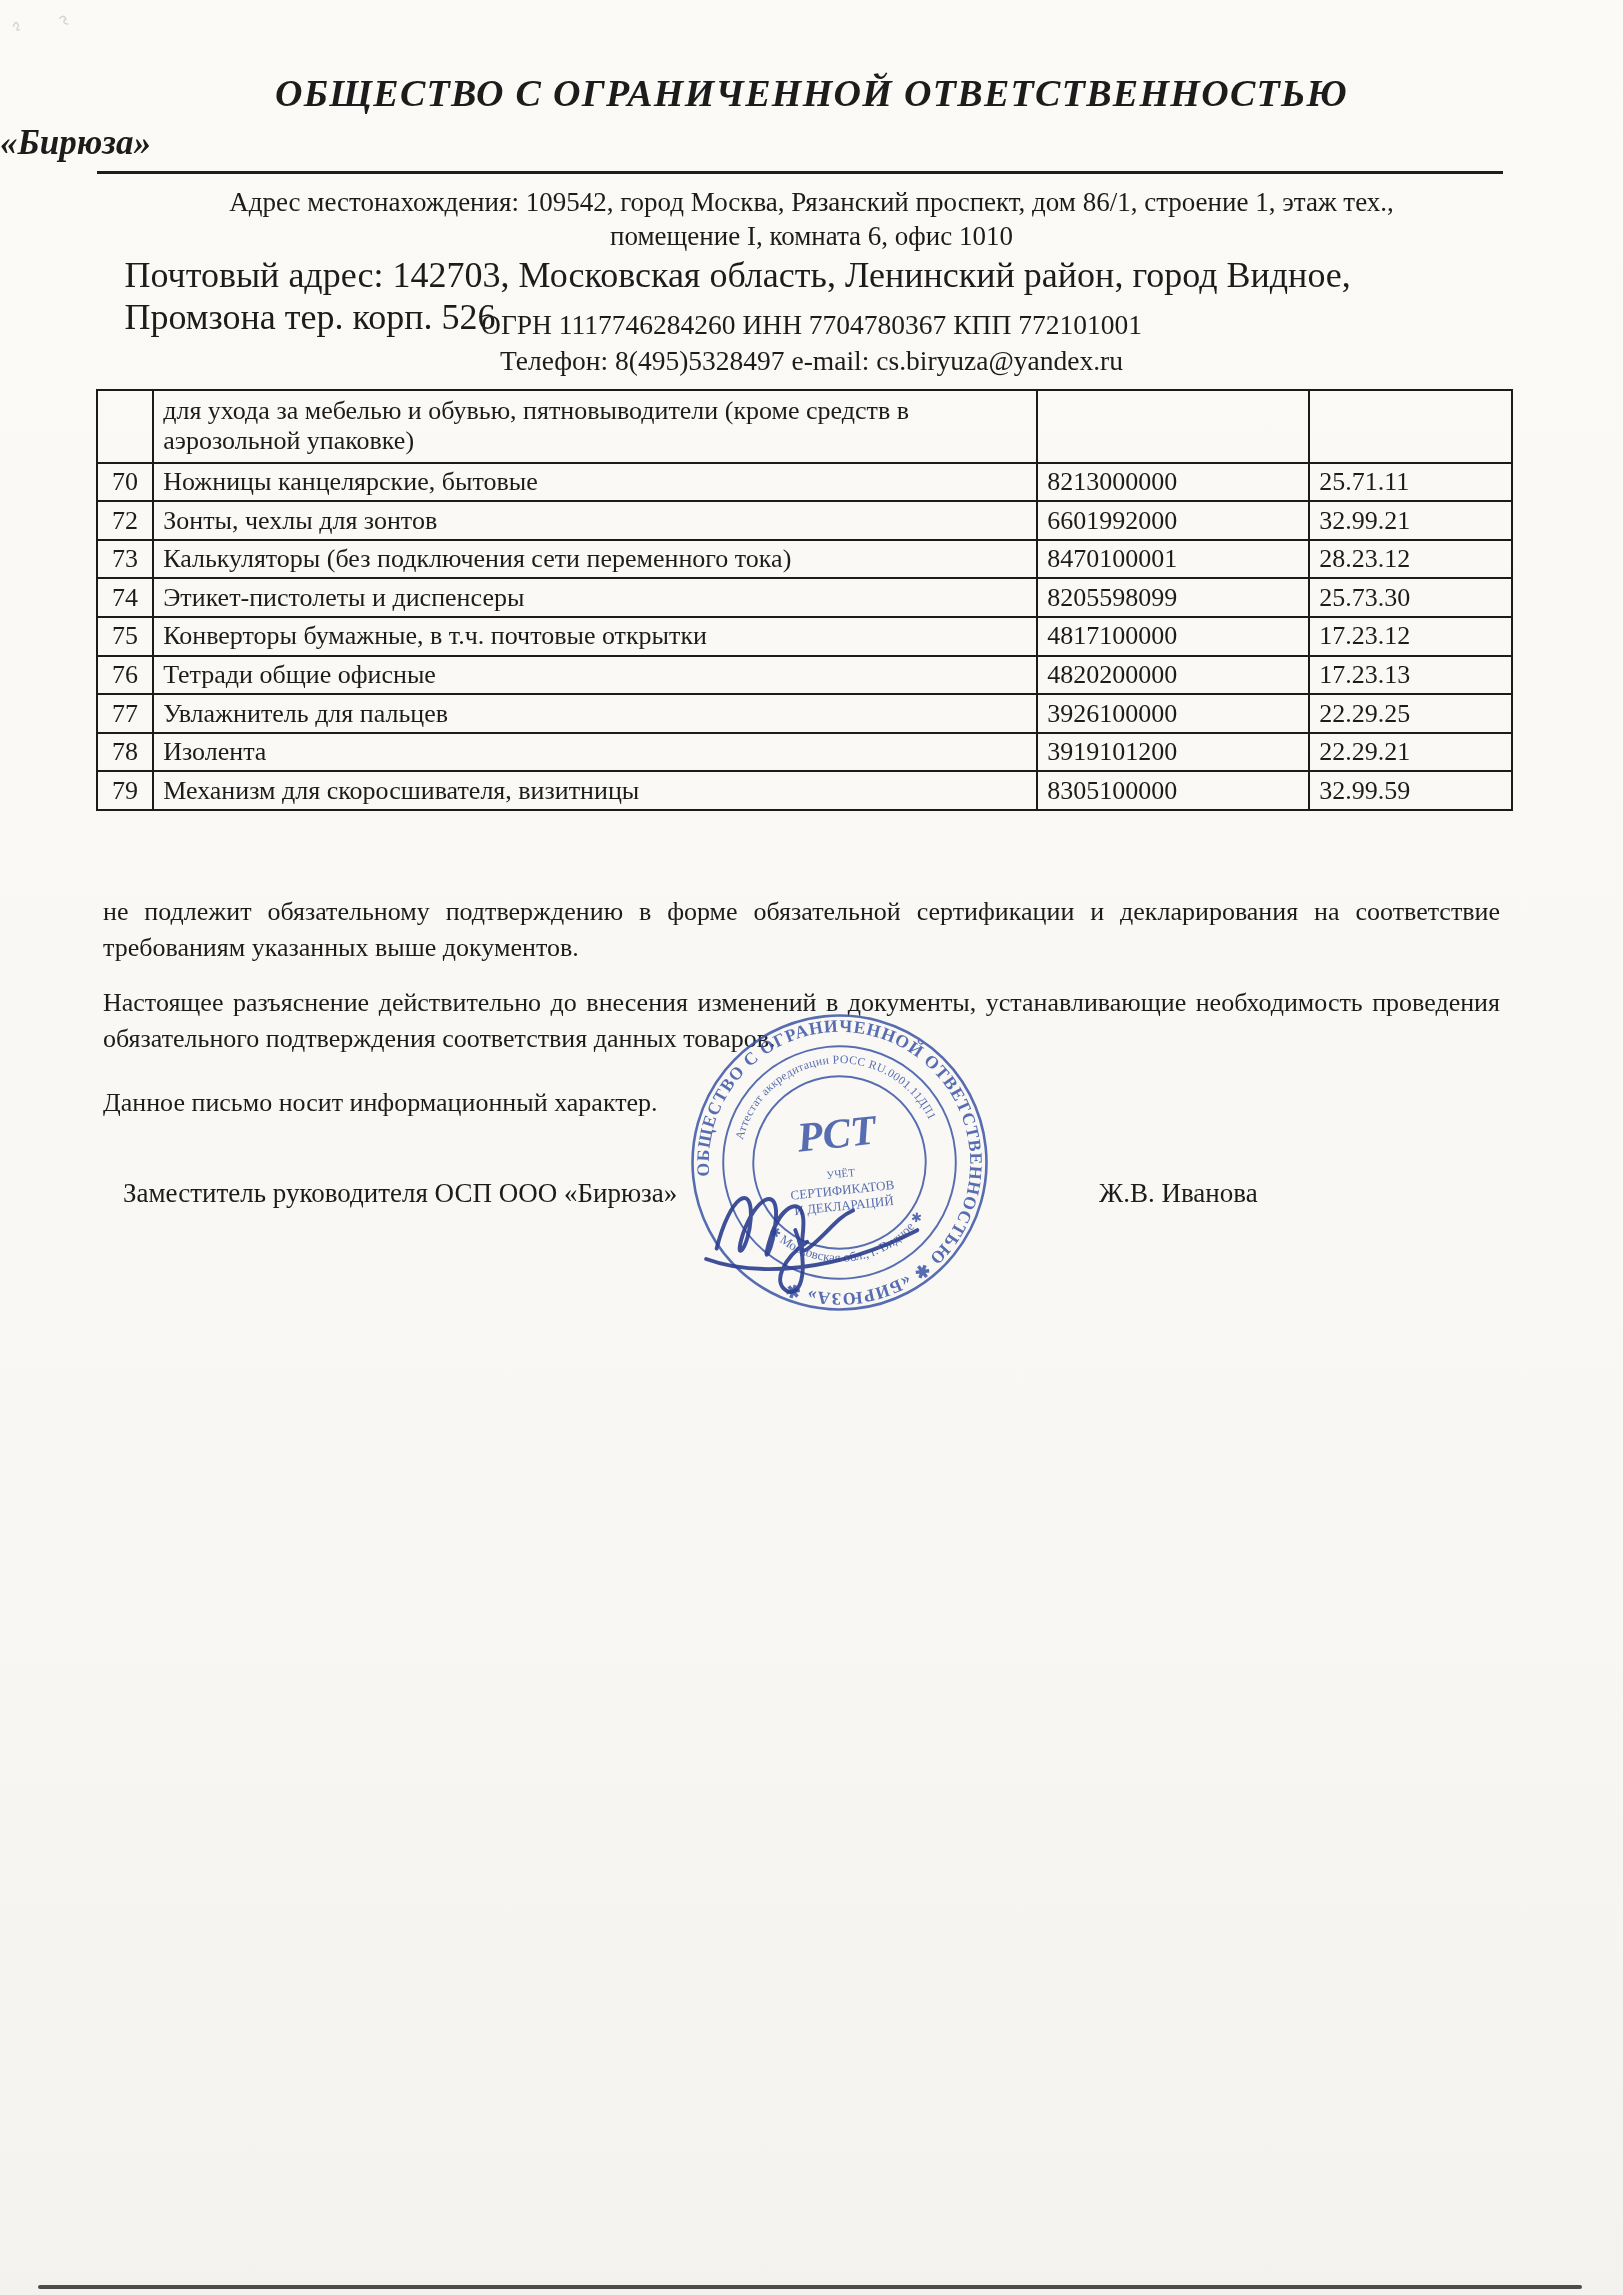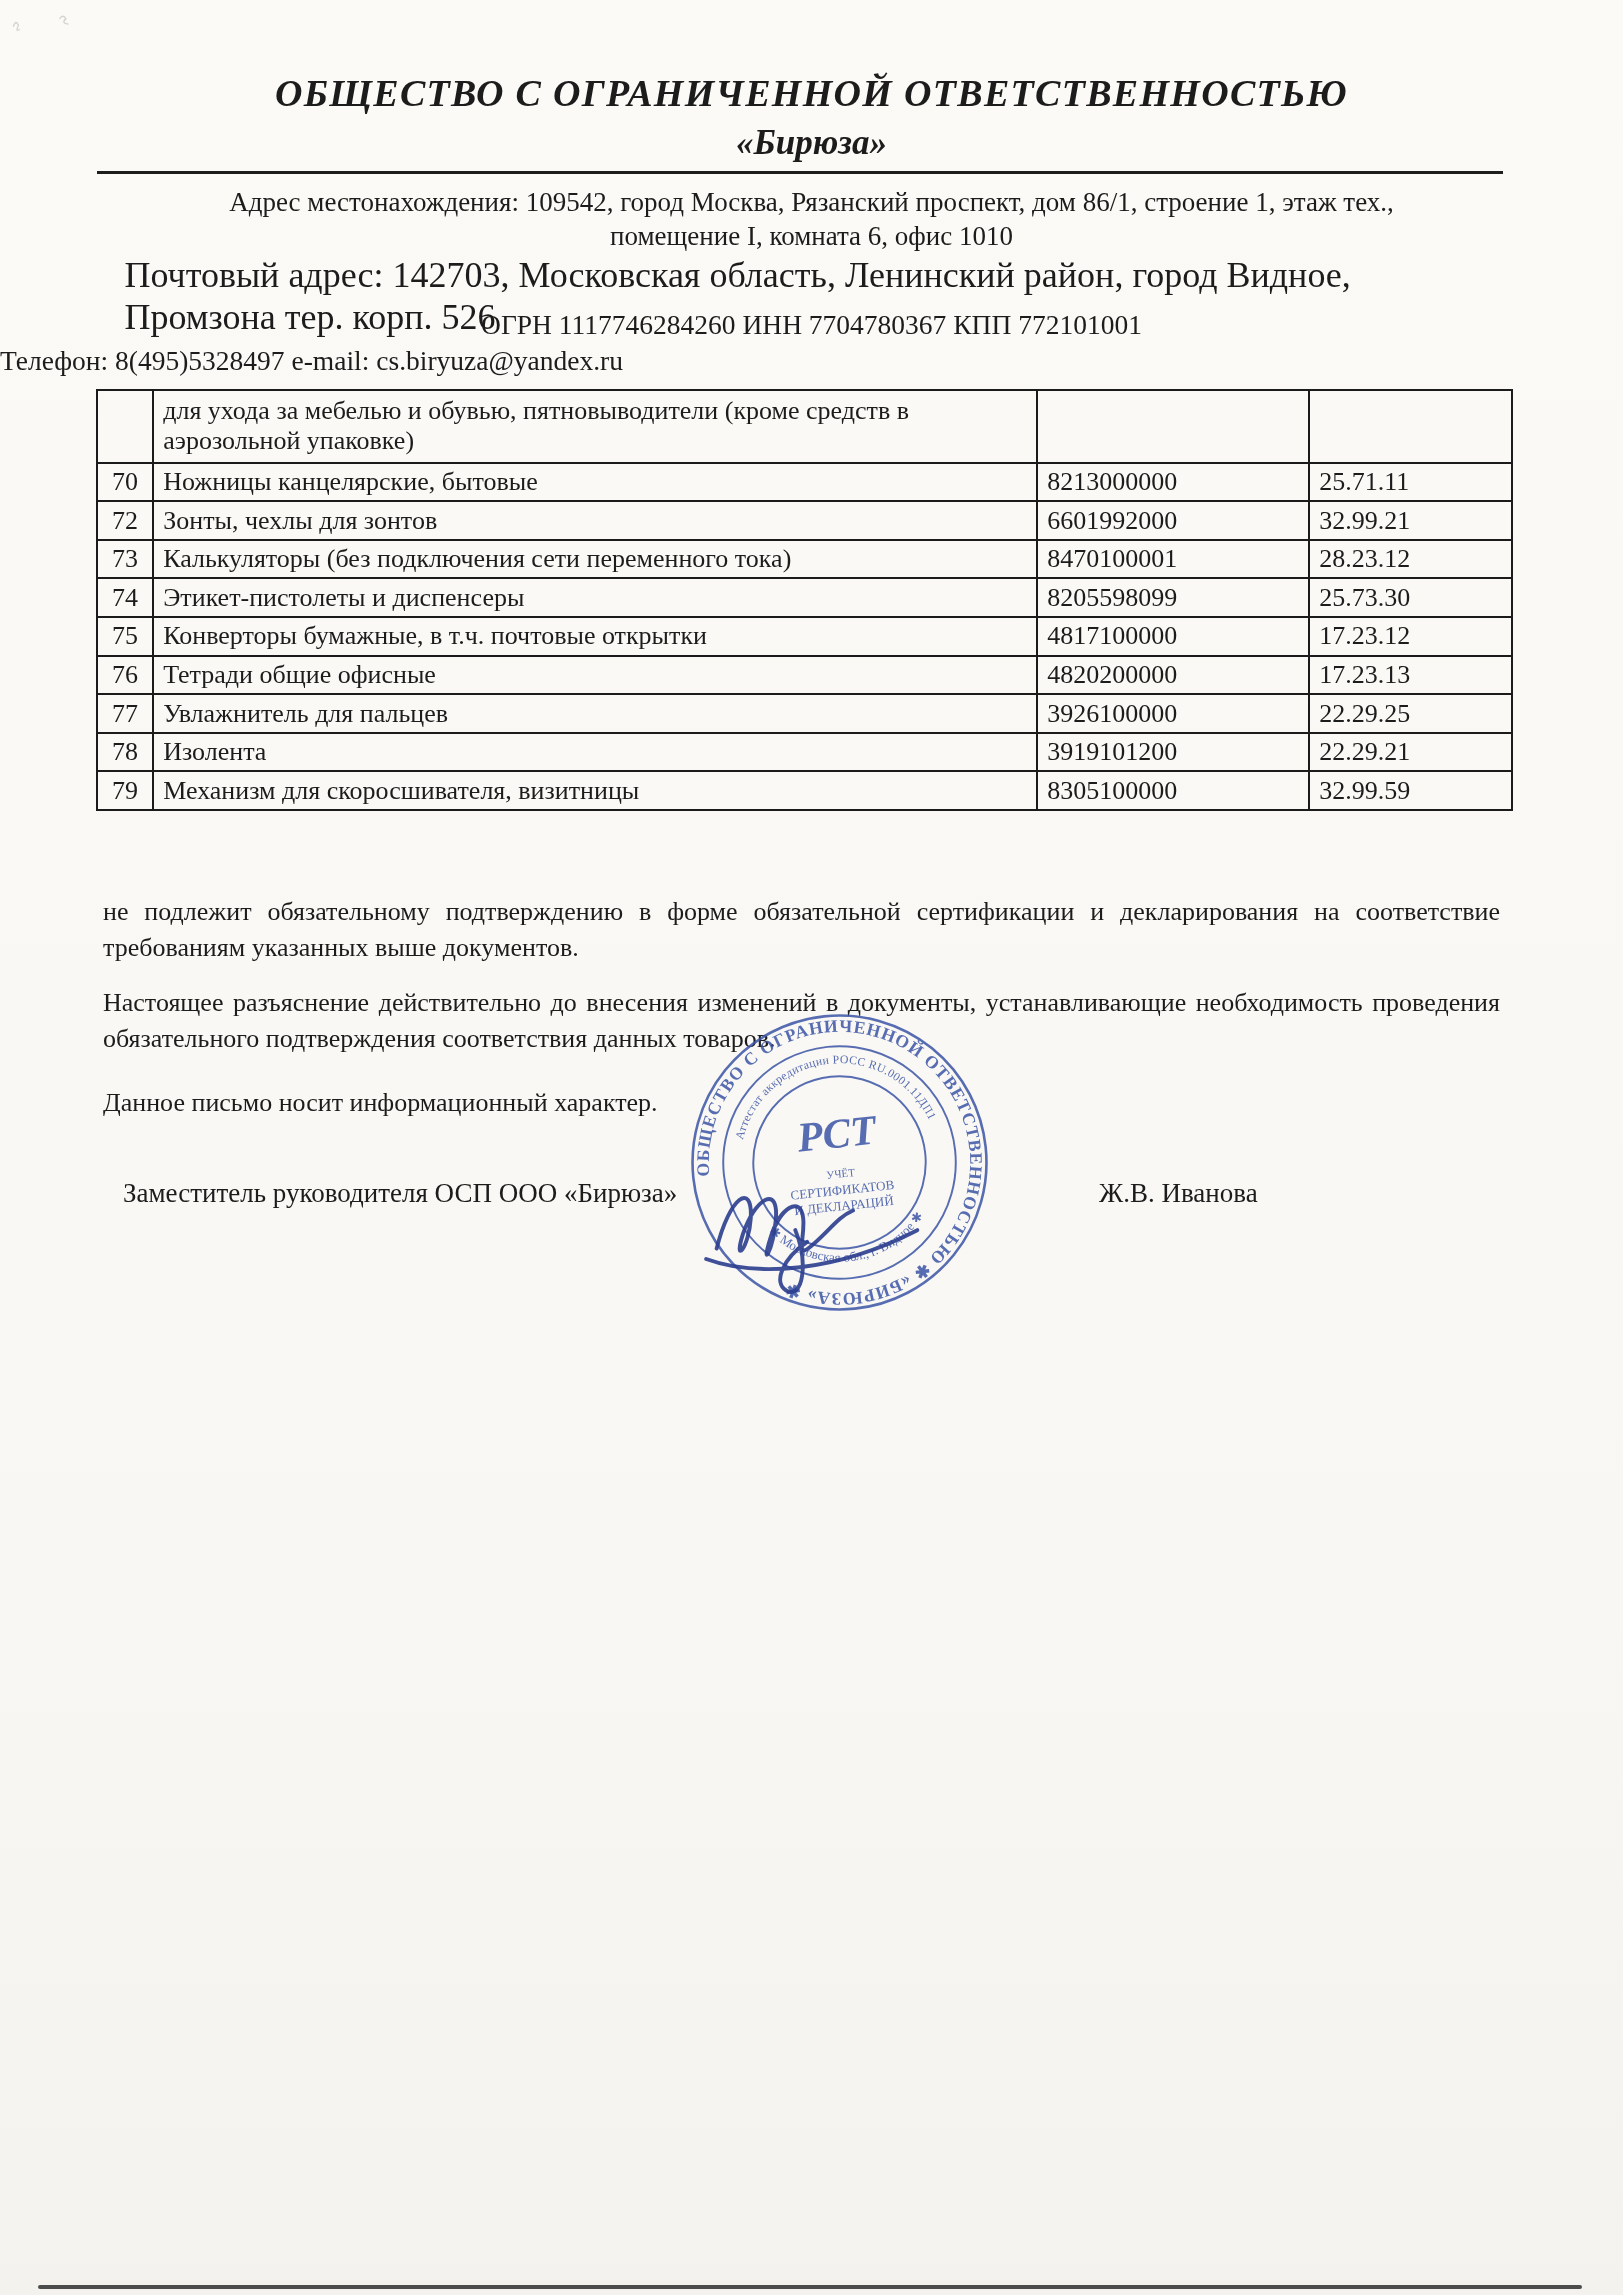--- a/index.html
+++ b/index.html
@@ -16,42 +16,42 @@
     background:linear-gradient(180deg,#fbfaf6 0%, #f8f7f3 70%, #f3f2ee 100%);
     padding-left:24px;
   }
   .doc-title {
     position:absolute; top:71px; left:0; width:100%;
     text-align:center; font-weight:bold; font-style:italic;
     font-size:38px; letter-spacing:1.3px;
   }
   .doc-subtitle {
     position:absolute; top:123px; left:0; width:100%;
-    text-align:center; font-weight:bold; font-style:italic;
+    font-weight:bold; font-style:italic;
     font-size:35px;
   }
   .header-rule {
     position:absolute; top:171px; left:97px; width:1406px;
     border-top:3.3px solid #1e1e1e;
   }
   .addr1 {
     position:absolute; top:186px; left:50%; transform:translateX(-50%);
     width:1243px; text-align:center; font-size:27px; line-height:1.25;
   }
   .addr2 {
     position:absolute; top:254px; left:50%; transform:translateX(-50%);
     width:1374px; text-align:left; font-size:36px;
   }
   .reg-line {
     position:absolute; top:309px; left:0; width:100%;
     text-align:center; font-size:27.5px;
   }
   .contact-line {
     position:absolute; top:345px; left:0; width:100%;
-    font-size:27.5px;
+    text-align:center; font-size:27.5px;
   }
   table.products {
     position:absolute; top:389px; left:96px;
     border-collapse:collapse; table-layout:fixed;
     width:1416px; font-size:26px;
   }
   table.products td {
     border:2px solid #1b1b1b;
     padding:1.3px 9.2px;
     height:34px;

